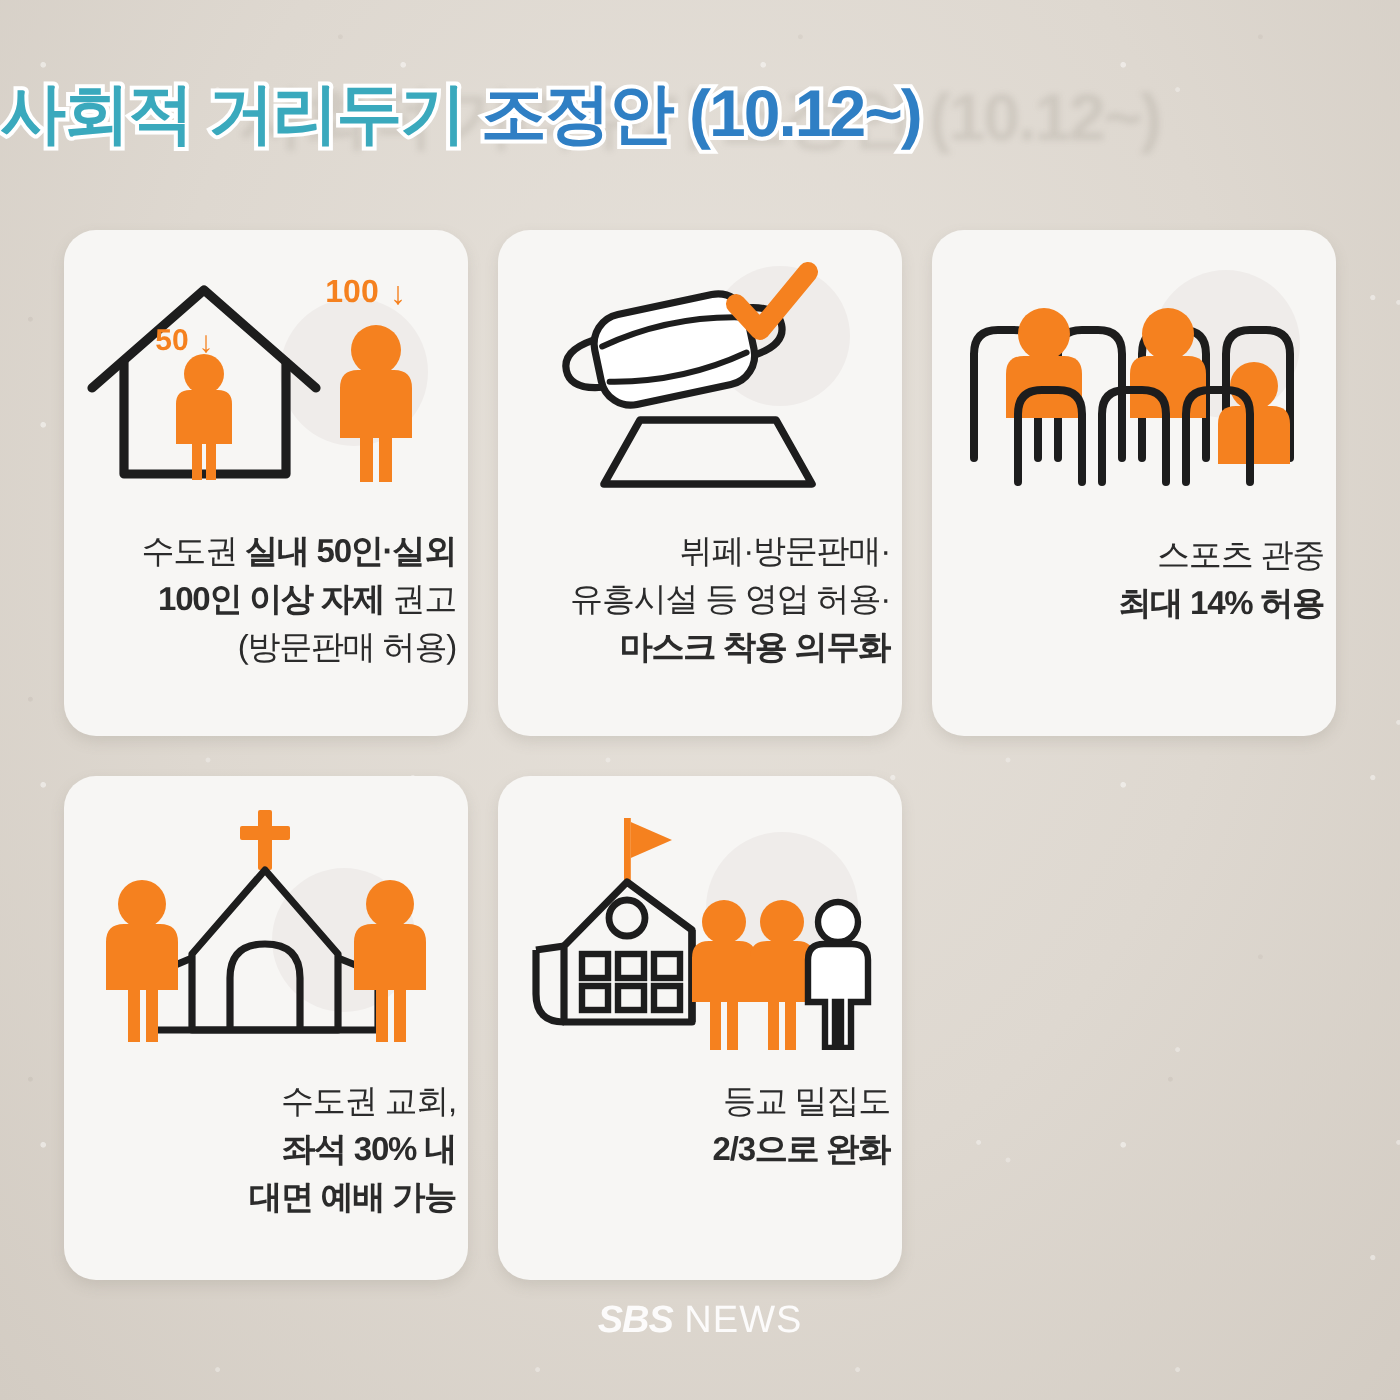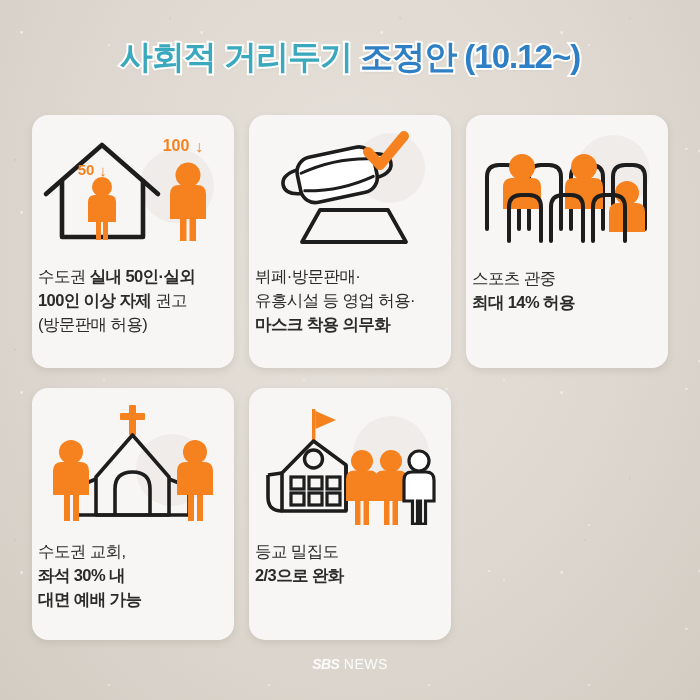--- a/index.html
+++ b/index.html
@@ -21,21 +21,21 @@
       radial-gradient(circle at 52% 90%, rgba(255,255,255,.35) 0 1px, transparent 1.4px),
       radial-gradient(circle at 8% 84%, rgba(160,150,140,.18) 0 1px, transparent 1.4px),
       radial-gradient(circle at 74% 8%, rgba(160,150,140,.15) 0 1px, transparent 1.4px);
     background-size:180px 180px,210px 210px,160px 160px,240px 240px,200px 200px,190px 190px,230px 230px;
     opacity:.85;
   }
 
   
   .title-wrap{
     position:absolute;left:0;right:0;top:30px;height:52px;
-    display:flex;align-items:center;justify-content:center;gap:0;
+    display:flex;align-items:center;justify-content:flex-start;gap:0;
     z-index:3;
   }
   .title{
     font-size:33px;font-weight:bold;letter-spacing:-1px;
     white-space:nowrap;line-height:1;
     -webkit-text-stroke:4px #ffffff;
     paint-order:stroke fill;
     position:relative;
   }
   .title span{position:relative;}
@@ -76,36 +76,36 @@
   .card.r2 .icon-area{height:152px;}
   .blob{
     position:absolute;border-radius:50%;
     background:#efecea;
     z-index:0;
   }
   .icon-area svg{position:relative;z-index:1;display:block;}
 
   .caption{
     width:100%;
-    text-align:left;
+    text-align:right;
     color:#2b2b2b;
     font-size:16.5px;
     line-height:1.45;
     letter-spacing:-.6px;
     padding:0 6px;
     box-sizing:border-box;
   }
   .caption .ln{display:block;white-space:nowrap;}
   .b{font-weight:bold;}
 
   
   .footer{
     position:absolute;left:0;right:0;bottom:28px;
     text-align:center;z-index:3;
-    font-size:14px;letter-spacing:.5px;color:#ffffff;
+    font-size:19px;letter-spacing:.5px;color:#ffffff;
     opacity:.92;
   }
   .footer .sbs{font-weight:bold;font-style:italic;letter-spacing:-.5px;}
   .footer .news{font-weight:normal;}
 </style>
 </head>
 <body>
 
 <div class="title-shadow">사회적 거리두기 조정안 (10.12~)</div>
 <div class="title-wrap">

